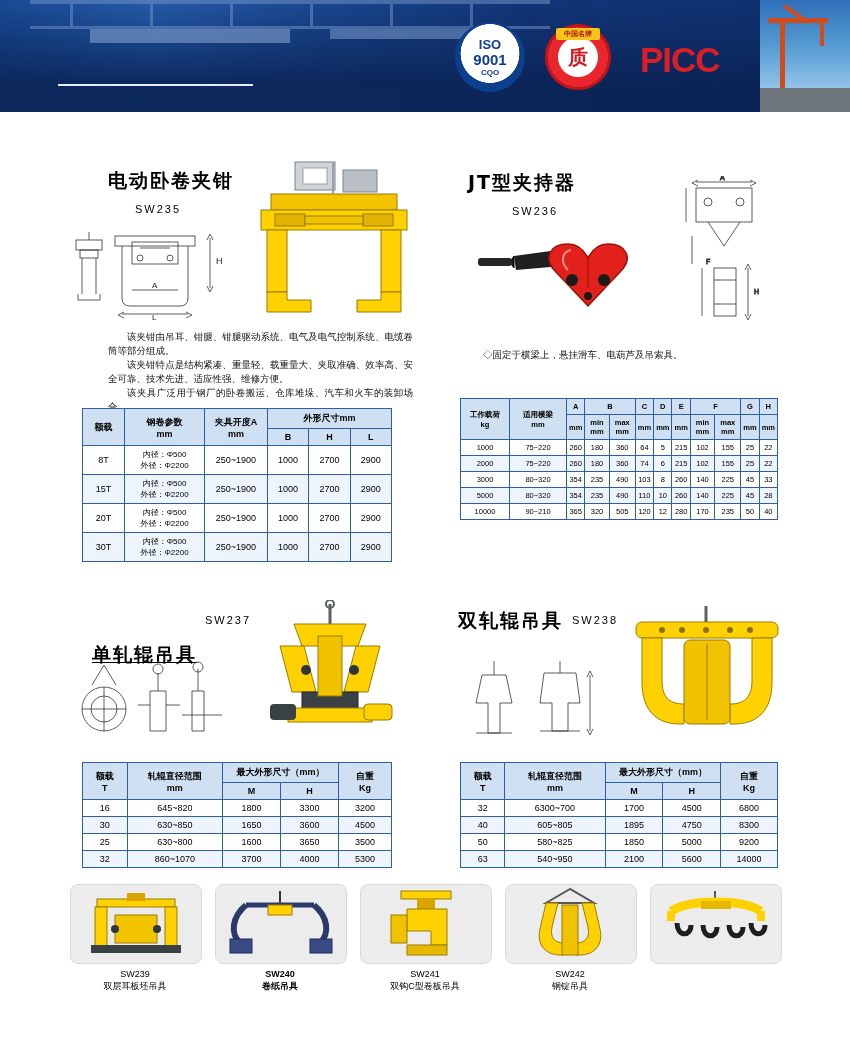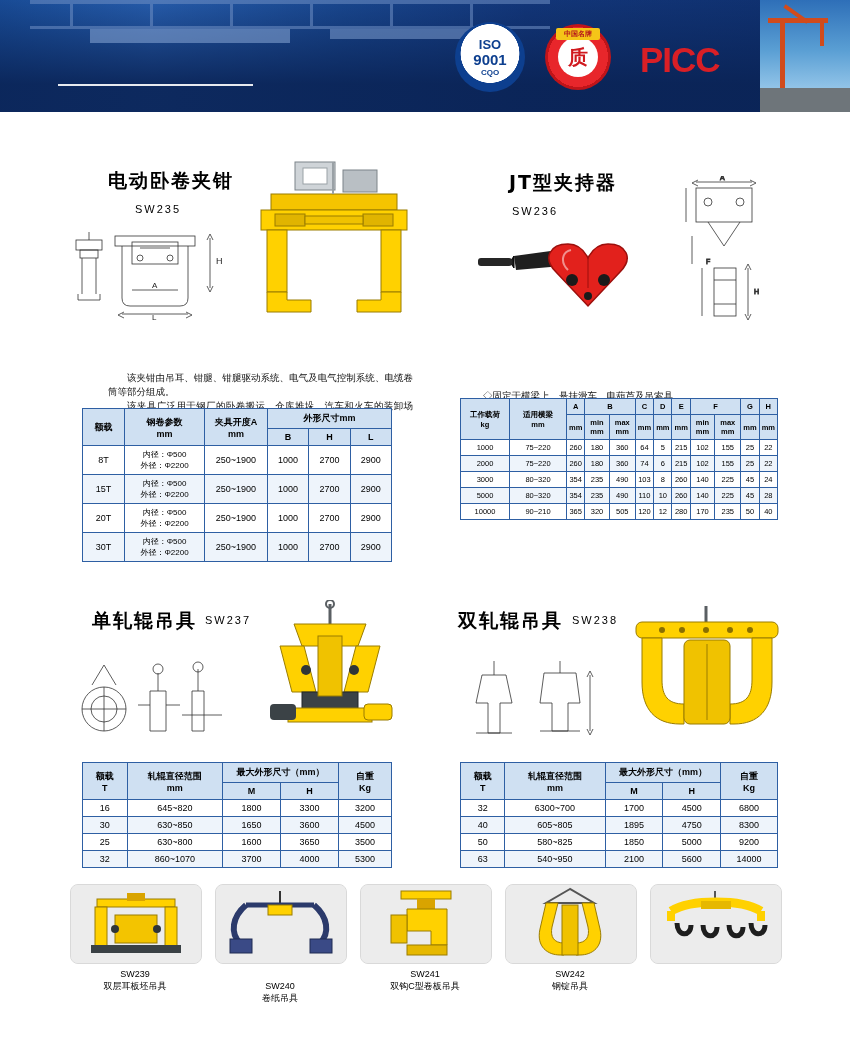--- a/index.html
+++ b/index.html
@@ -72,21 +72,21 @@
     border-radius:2px;color:#b5171c;font-size:7px;font-weight:bold;text-align:center;line-height:12px;
   }
   .picc{
     position:absolute;left:640px;top:40px;font-size:35px;font-weight:bold;color:#d91f26;
     letter-spacing:-1px;font-family:"Liberation Sans",sans-serif;
   }
 
   
   .prod-title{font-size:19px;font-weight:bold;letter-spacing:2px;font-family:"DejaVu Sans","Liberation Sans",sans-serif;}
   .prod-code{font-size:11px;letter-spacing:2px;font-family:"Liberation Sans",sans-serif;}
-  .desc{font-size:9.5px;line-height:14px;color:#111;text-align:justify;margin-top:41px;}
+  .desc{font-size:9.5px;line-height:14px;color:#111;text-align:justify;}
 
   table.spec{border-collapse:collapse;font-size:9px;}
   table.spec th,table.spec td{
     border:1px solid #2e5fa3;text-align:center;padding:3px 2px;color:#000;
   }
   table.spec thead th{background:#cfe0f2;font-weight:bold;}
   table.spec tbody tr:nth-child(even) td{background:#eef4fb;}
   table.spec tbody tr:nth-child(odd) td{background:#ffffff;}
 
   .drawing{stroke:#333;fill:none;stroke-width:.8;}
@@ -186,20 +186,21 @@
   <rect x="22" y="70" width="20" height="62" fill="#ffd100" stroke="#9a7c00"></rect>
   <rect x="136" y="70" width="20" height="62" fill="#ffd100" stroke="#9a7c00"></rect>
   <path d="M22 132 L22 152 L66 152 L66 140 L42 140 L42 132 Z" fill="#ffd100" stroke="#9a7c00"></path>
   <path d="M156 132 L156 152 L112 152 L112 140 L136 140 L136 132 Z" fill="#ffd100" stroke="#9a7c00"></path>
   <rect x="60" y="56" width="58" height="8" fill="#f0c200" stroke="#9a7c00"></rect>
   <line x1="88" y1="2" x2="88" y2="34" stroke="#9aa1a6" stroke-width="2"></line>
 </svg>
 
 <div style="position:absolute;left:108px;top:330px;width:305px;" class="desc">
   <div style="text-indent:2em;">该夹钳由吊耳、钳腿、钳腿驱动系统、电气及电气控制系统、电缆卷筒等部分组成。</div>
+  <div style="text-indent:2em;">该夹钳特点是结构紧凑、重量轻、载重量大、夹取准确、效率高、安全可靠、技术先进、适应性强、维修方便。</div>
   <div style="text-indent:2em;">该夹具广泛用于钢厂的卧卷搬运、仓库堆垛、汽车和火车的装卸场合。</div>
 </div>
 
 <table class="spec" style="position:absolute;left:82px;top:408px;width:310px;">
   <thead>
     <tr>
       <th rowspan="2" style="width:42px;">额载</th>
       <th rowspan="2" style="width:86px;text-align:center;">钢卷参数<br>mm</th>
       <th rowspan="2" style="width:62px;">夹具开度A<br>mm</th>
       <th colspan="3">外形尺寸mm</th>
@@ -251,21 +252,21 @@
         <span>外径：Φ2200</span>
       </td>
       <td>250~1900</td>
       <td>1000</td>
       <td>2700</td>
       <td>2900</td>
     </tr>
   </tbody>
 </table>
 
-<div style="position:absolute;left:509px;top:170px;" class="prod-title">JT型夹持器</div>
+<div style="position:absolute;left:468px;top:170px;" class="prod-title">JT型夹持器</div>
 <div style="position:absolute;left:512px;top:205px;" class="prod-code">SW236</div>
 
 <svg style="position:absolute;left:470px;top:236px;" width="190" height="100">
   <path d="M8 26 L40 26 L44 20 L44 32 L40 26" fill="#1b1b1b" stroke="#000"></path>
   <rect x="8" y="22" width="34" height="8" rx="3" fill="#262626"></rect>
   <path d="M44 20 L88 14 L92 30 L46 34 Z" fill="#1f1f1f"></path>
   <path d="M98 8 C80 8 72 22 86 36 L118 70 L150 36 C164 22 156 8 138 8 C128 8 122 14 118 22 C114 14 108 8 98 8 Z" fill="#e2211c" stroke="#9c0f0c" stroke-width="1.5"></path>
   <path d="M101 14 C92 16 90 26 98 34" fill="none" stroke="#ffffff" stroke-width="2" opacity=".5"></path>
   <circle cx="102" cy="44" r="6" fill="#1a1a1a"></circle>
   <circle cx="134" cy="44" r="6" fill="#1a1a1a"></circle>
@@ -362,21 +363,21 @@
       <td>80~320</td>
       <td>354</td>
       <td>235</td>
       <td>490</td>
       <td>103</td>
       <td>8</td>
       <td>260</td>
       <td>140</td>
       <td>225</td>
       <td>45</td>
-      <td>24</td>
+      <td>33</td>
     </tr>
     <tr>
       <td>5000</td>
       <td>80~320</td>
       <td>354</td>
       <td>235</td>
       <td>490</td>
       <td>110</td>
       <td>10</td>
       <td>260</td>
@@ -395,21 +396,21 @@
       <td>12</td>
       <td>280</td>
       <td>170</td>
       <td>235</td>
       <td>50</td>
       <td>40</td>
     </tr>
   </tbody>
 </table>
 
-<div style="position:absolute;left:92px;top:608px;" class="prod-title">单轧辊吊具</div>
+<div style="position:absolute;left:92px;top:642px;text-decoration:underline;" class="prod-title">单轧辊吊具</div>
 <div style="position:absolute;left:205px;top:614px;" class="prod-code">SW237</div>
 
 <svg style="position:absolute;left:72px;top:655px;" width="180" height="95">
   <g class="drawing">
     <circle cx="32" cy="54" r="22"></circle>
     <circle cx="32" cy="54" r="13"></circle>
     <line x1="10" y1="54" x2="54" y2="54"></line>
     <line x1="32" y1="32" x2="32" y2="76"></line>
     <path d="M20 30 L32 10 L44 30"></path>
     <line x1="86" y1="18" x2="86" y2="36"></line>
@@ -587,21 +588,21 @@
       <rect x="0" y="0" width="130" height="78" fill="#ececec"></rect>
       <path d="M64 6 L64 20" stroke="#333" stroke-width="2"></path>
       <path d="M30 20 L98 20" stroke="#2b3a6b" stroke-width="5"></path>
       <path d="M30 20 C16 32 14 48 24 58" stroke="#2b3a6b" stroke-width="6" fill="none"></path>
       <path d="M98 20 C112 32 114 48 104 58" stroke="#2b3a6b" stroke-width="6" fill="none"></path>
       <rect x="14" y="54" width="22" height="14" fill="#3a4a86" stroke="#1e2a52"></rect>
       <rect x="94" y="54" width="22" height="14" fill="#3a4a86" stroke="#1e2a52"></rect>
       <rect x="52" y="20" width="24" height="10" fill="#ffd100" stroke="#9a7c00"></rect>
     </svg>
   </div>
-  <div class="thumb-cap" style="left:135px;top:96px;">
+  <div class="thumb-cap" style="left:135px;top:84px;font-weight:bold;">
     <div class="c">SW240</div>
     <div>卷纸吊具</div>
   </div>
 
   <div class="thumb" style="left:290px;top:0;">
     <svg width="130" height="78">
       <rect x="0" y="0" width="130" height="78" fill="#ececec"></rect>
       <rect x="40" y="6" width="50" height="8" fill="#ffd100" stroke="#9a7c00"></rect>
       <rect x="56" y="14" width="18" height="10" fill="#d9a400"></rect>
       <path d="M46 24 L86 24 L86 60 L70 60 L70 46 L46 46 Z" fill="#ffd100" stroke="#9a7c00"></path>

